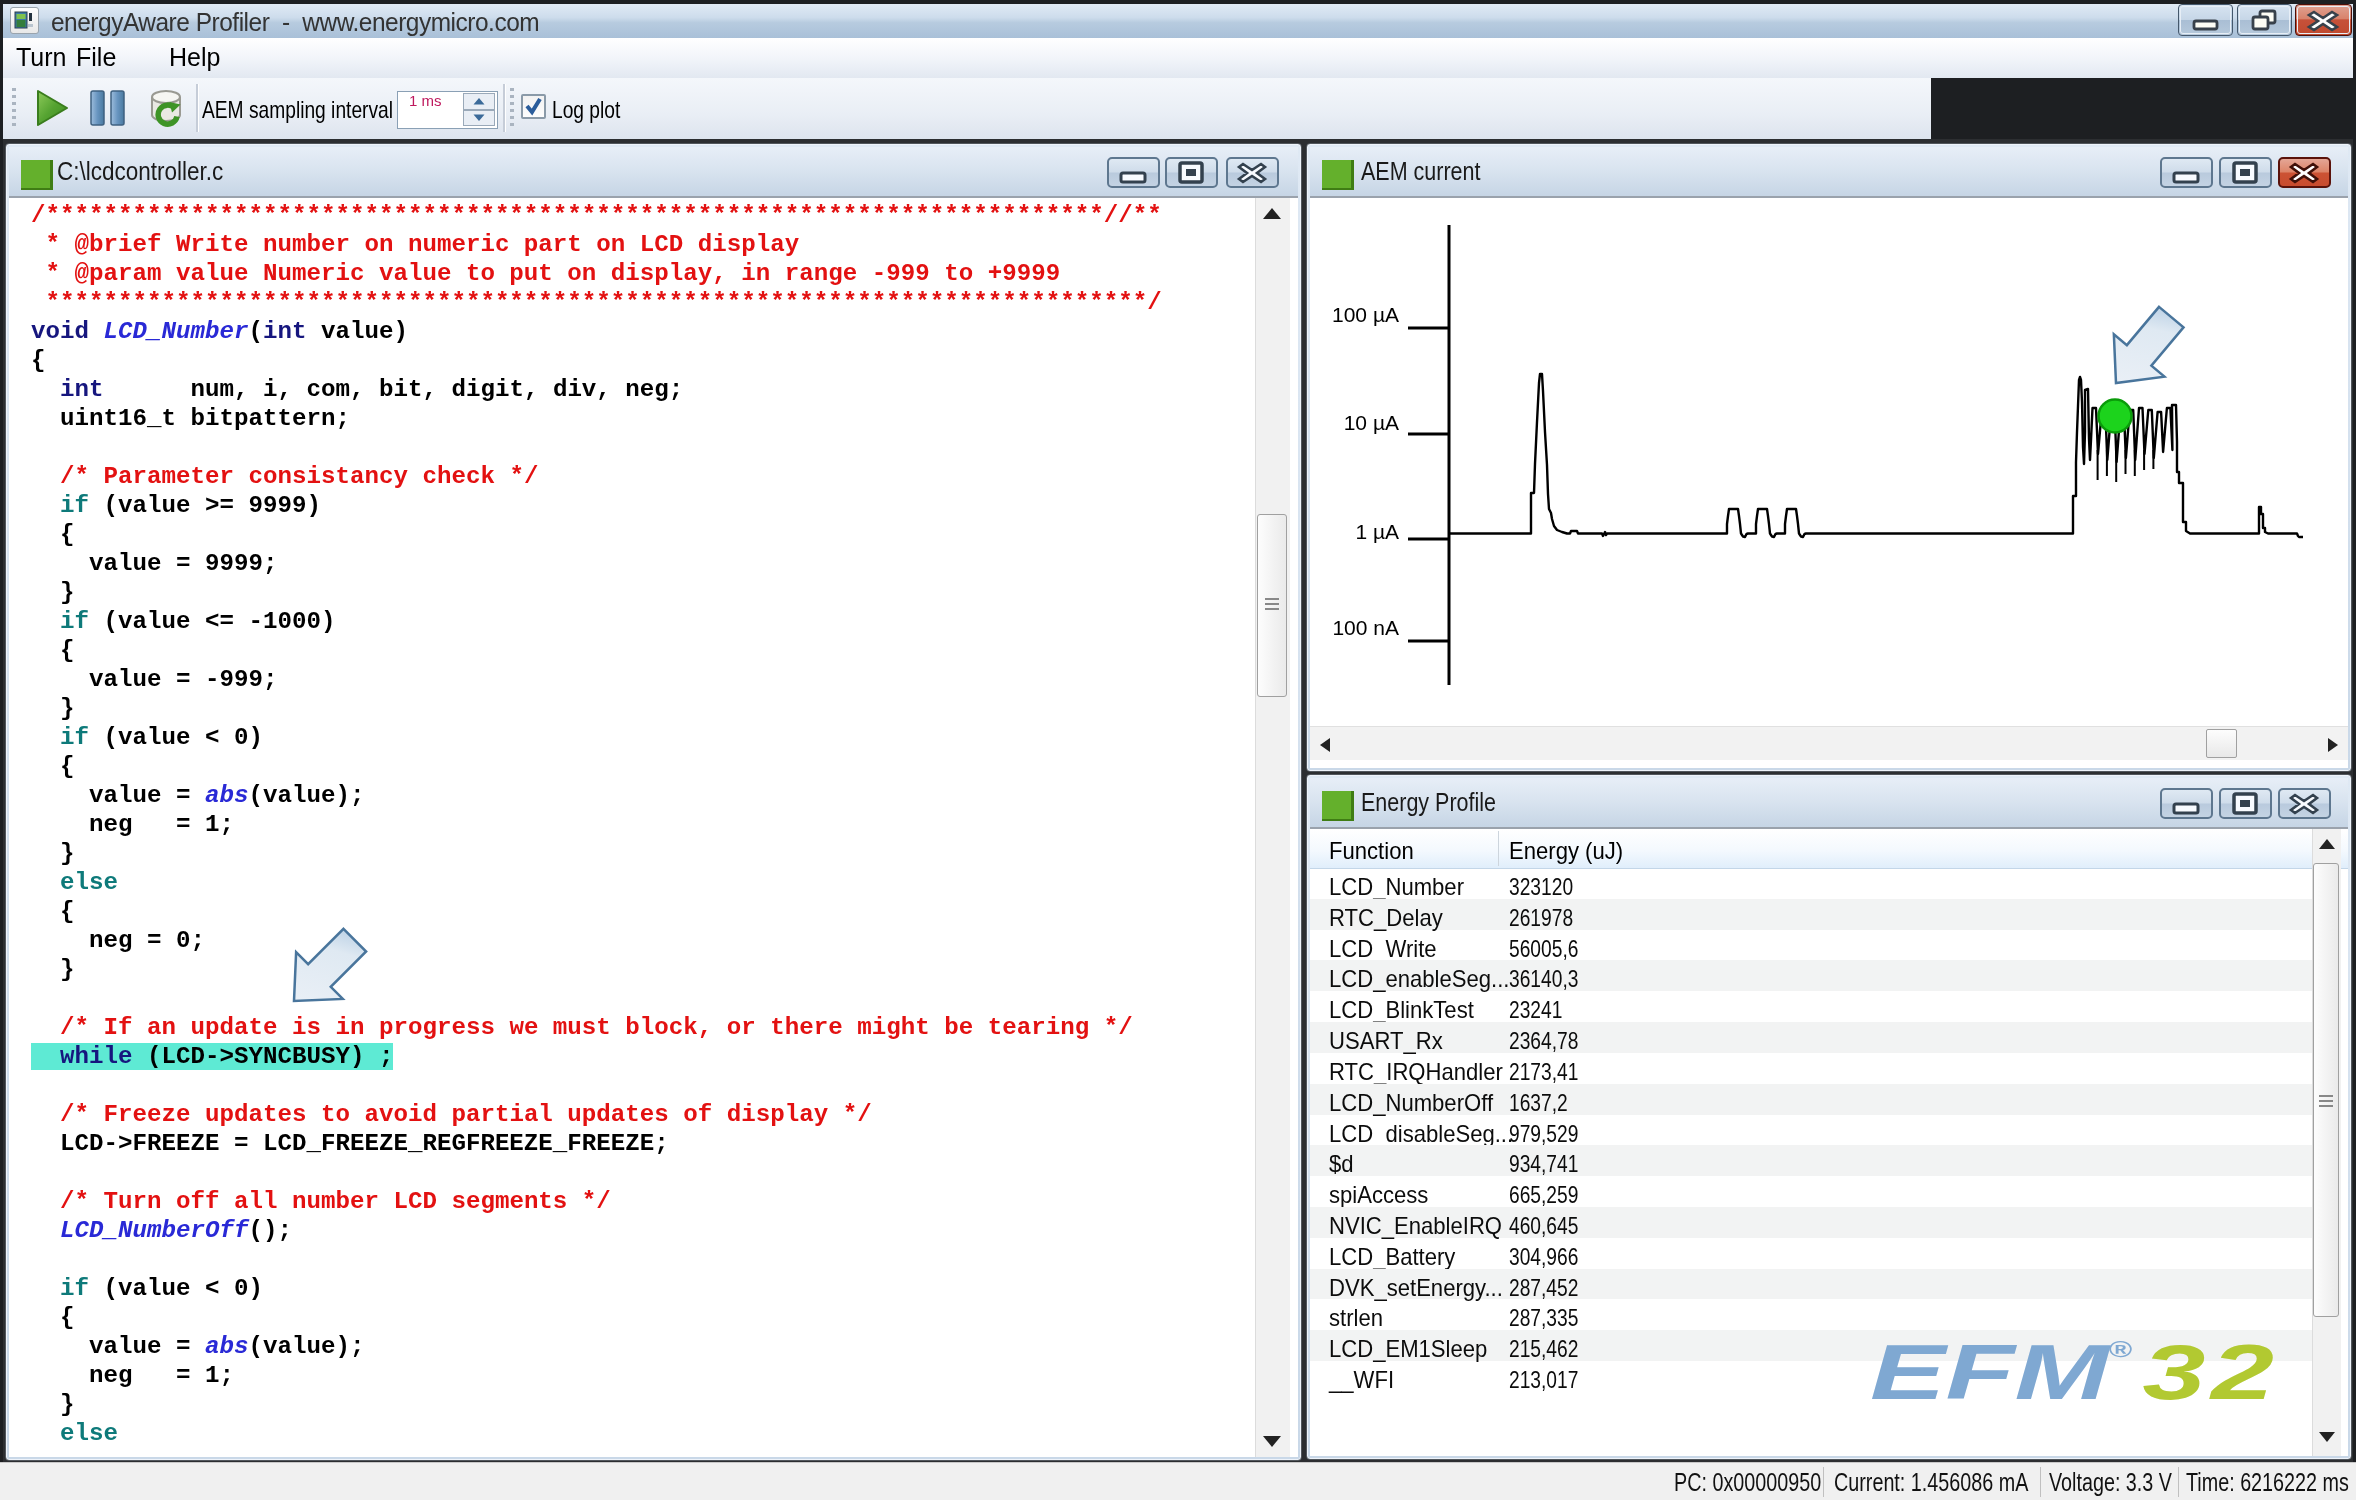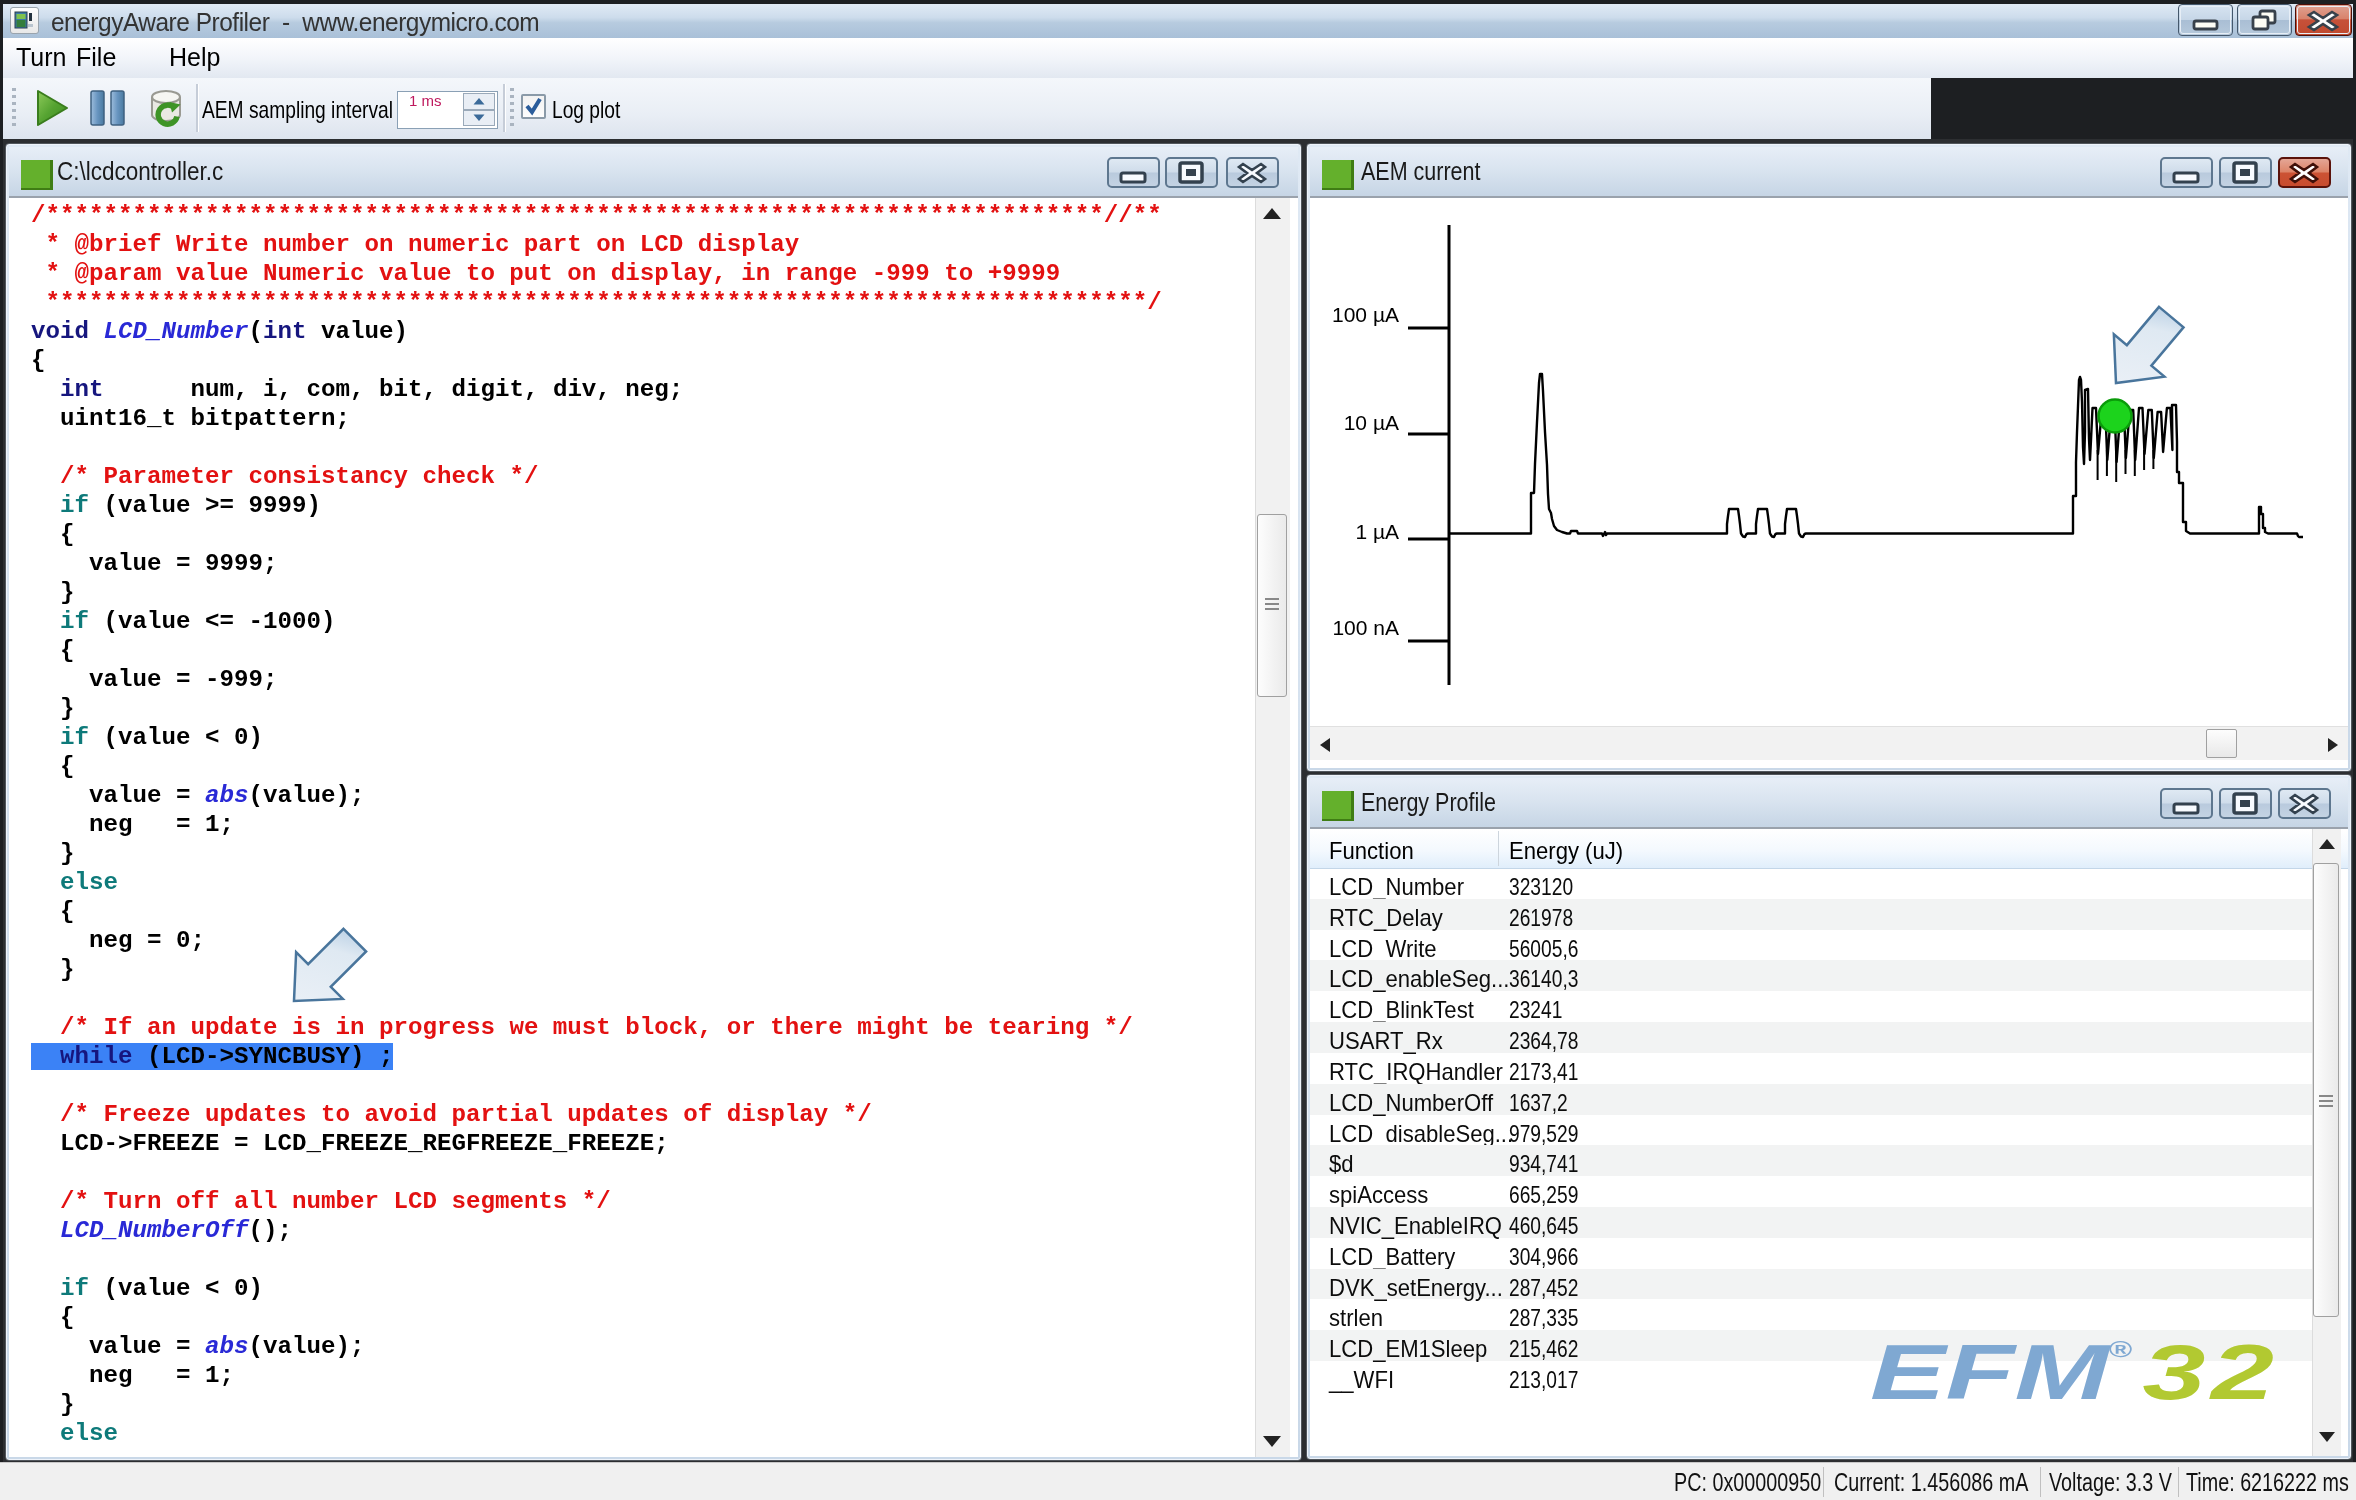--- a/index.html
+++ b/index.html
@@ -60,21 +60,21 @@
   .cbtn.red{border-color:#5a120a;background:linear-gradient(180deg,#e4a696 0%,#dd8468 48%,#cc5234 52%,#c84c2e 100%);}
 
   
   #code{position:absolute;left:22px;top:3px;
     font-family:"Liberation Mono",monospace;font-weight:bold;font-size:24.17px;line-height:29px;
     white-space:pre;color:#000;}
   .cm{color:#e31111;}  
   .kw{color:#16167e;}  
   .tl{color:#0e7a7a;}  
   .fn{color:#2929d6;font-style:italic;} 
-  .hl{background:#3b82f6;}
+  .hl{background:#5eead4;}
 
   
   .sbtrack{position:absolute;background:#f1f1f1;border-left:1px solid #dcdcdc;}
   .sbthumb{position:absolute;width:28px;background:linear-gradient(90deg,#fdfdfd,#eaeaea);
     border:1px solid #a0a0a0;border-radius:3px;}
 
   
   .eprow{height:30.82px;font-size:24px;color:#0c0c0c;position:relative;}
   .eprow.alt{background:#f2f3f3;}
   .eprow span{position:absolute;left:19px;top:5px;transform:scaleX(.92);transform-origin:left;white-space:nowrap;}

